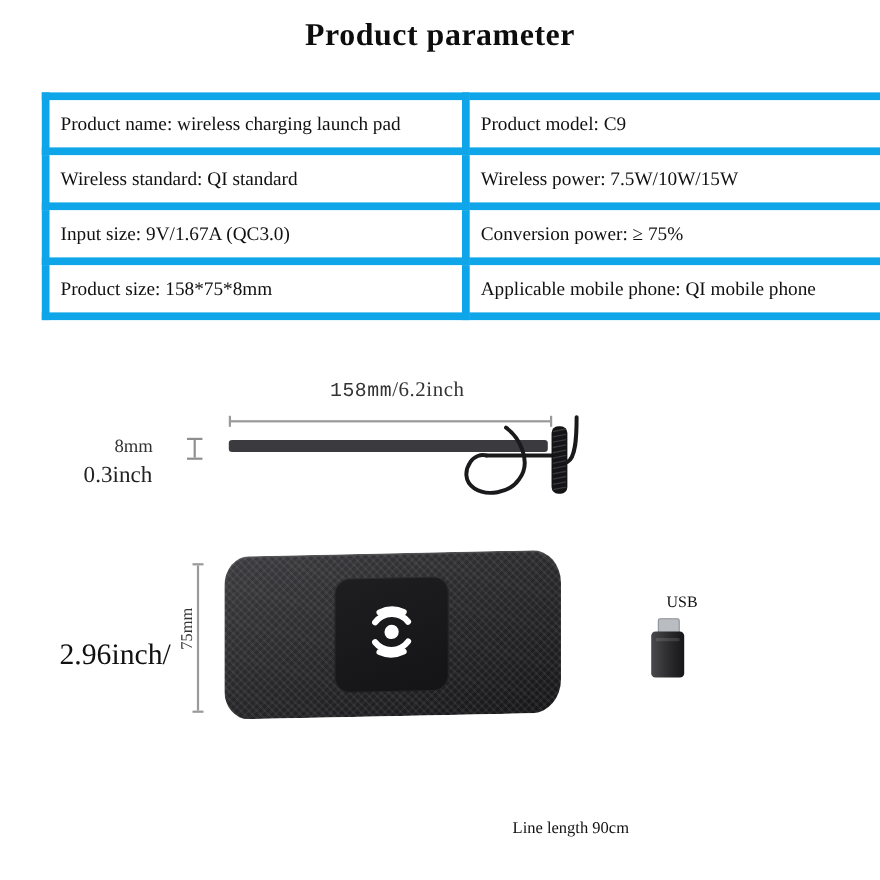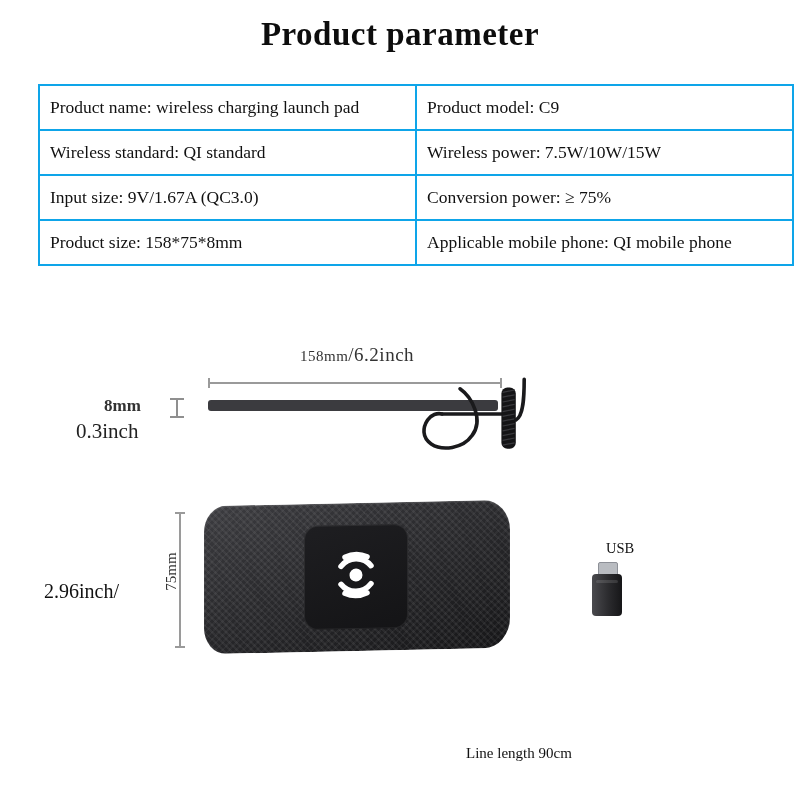--- a/index.html
+++ b/index.html
@@ -18,36 +18,36 @@
 
   
   .title {
     position: absolute;
     top: 16px;
     left: 0;
     width: 800px;
     text-align: center;
     font-family: "Liberation Serif", serif;
     font-weight: bold;
-    font-size: 33px;
+    font-size: 29px;
     letter-spacing: 0.5px;
     color: #0d0d0d;
   }
 
   
   .spec-table {
     position: absolute;
     top: 84px;
     left: 38px;
     width: 714px;
     border-collapse: collapse;
     table-layout: fixed;
   }
   .spec-table td {
-    border: 2px solid #0ea5e9;
+    border: 7px solid #0ea5e9;
     height: 43px;
     padding: 0 8px 0 10px;
     font-size: 17.5px;
     font-family: "Liberation Serif", serif;
     vertical-align: middle;
     white-space: nowrap;
     overflow: hidden;
   }
   .spec-table td.left { width: 357px; }
   .spec-table td.right { width: 357px; }
@@ -56,21 +56,21 @@
   .dim-width-label {
     position: absolute;
     left: 300px;
     top: 344px;
     font-size: 19px;
     font-family: "Liberation Serif", serif;
     color: #333333;
     letter-spacing: 0.5px;
     white-space: nowrap;
   }
-  .dim-width-label .mm { font-size: 15px; }
+  .dim-width-label .mm { font-size: 18px; font-family: Liberation Mono, monospace; }
 
   .dim-width-line {
     position: absolute;
     left: 208px;
     top: 378px;
     width: 290px;
     height: 10px;
     border-left: 2px solid #9a9a9a;
     border-right: 2px solid #9a9a9a;
   }
@@ -96,21 +96,20 @@
   }
 
   
   .dim-8mm {
     position: absolute;
     left: 104px;
     top: 396px;
     font-size: 17px;
     color: #333333;
     font-family: "Liberation Serif", serif;
-    font-weight: bold;
   }
   .dim-8mm-ticks {
     position: absolute;
     left: 170px;
     top: 398px;
     width: 14px;
     height: 16px;
     border-top: 2px solid #8f8f8f;
     border-bottom: 2px solid #8f8f8f;
   }
@@ -157,23 +156,23 @@
     top: 563px;
     font-size: 15px;
     color: #333333;
     font-family: "Liberation Serif", serif;
     transform: rotate(-90deg);
     transform-origin: center center;
     white-space: nowrap;
   }
   .dim-296 {
     position: absolute;
-    left: 44px;
+    left: 54px;
     top: 580px;
-    font-size: 20px;
+    font-size: 27px;
     color: #111111;
     font-family: "Liberation Serif", serif;
     white-space: nowrap;
   }
 
   
   .pad {
     position: absolute;
     left: 204px;
     top: 503px;

